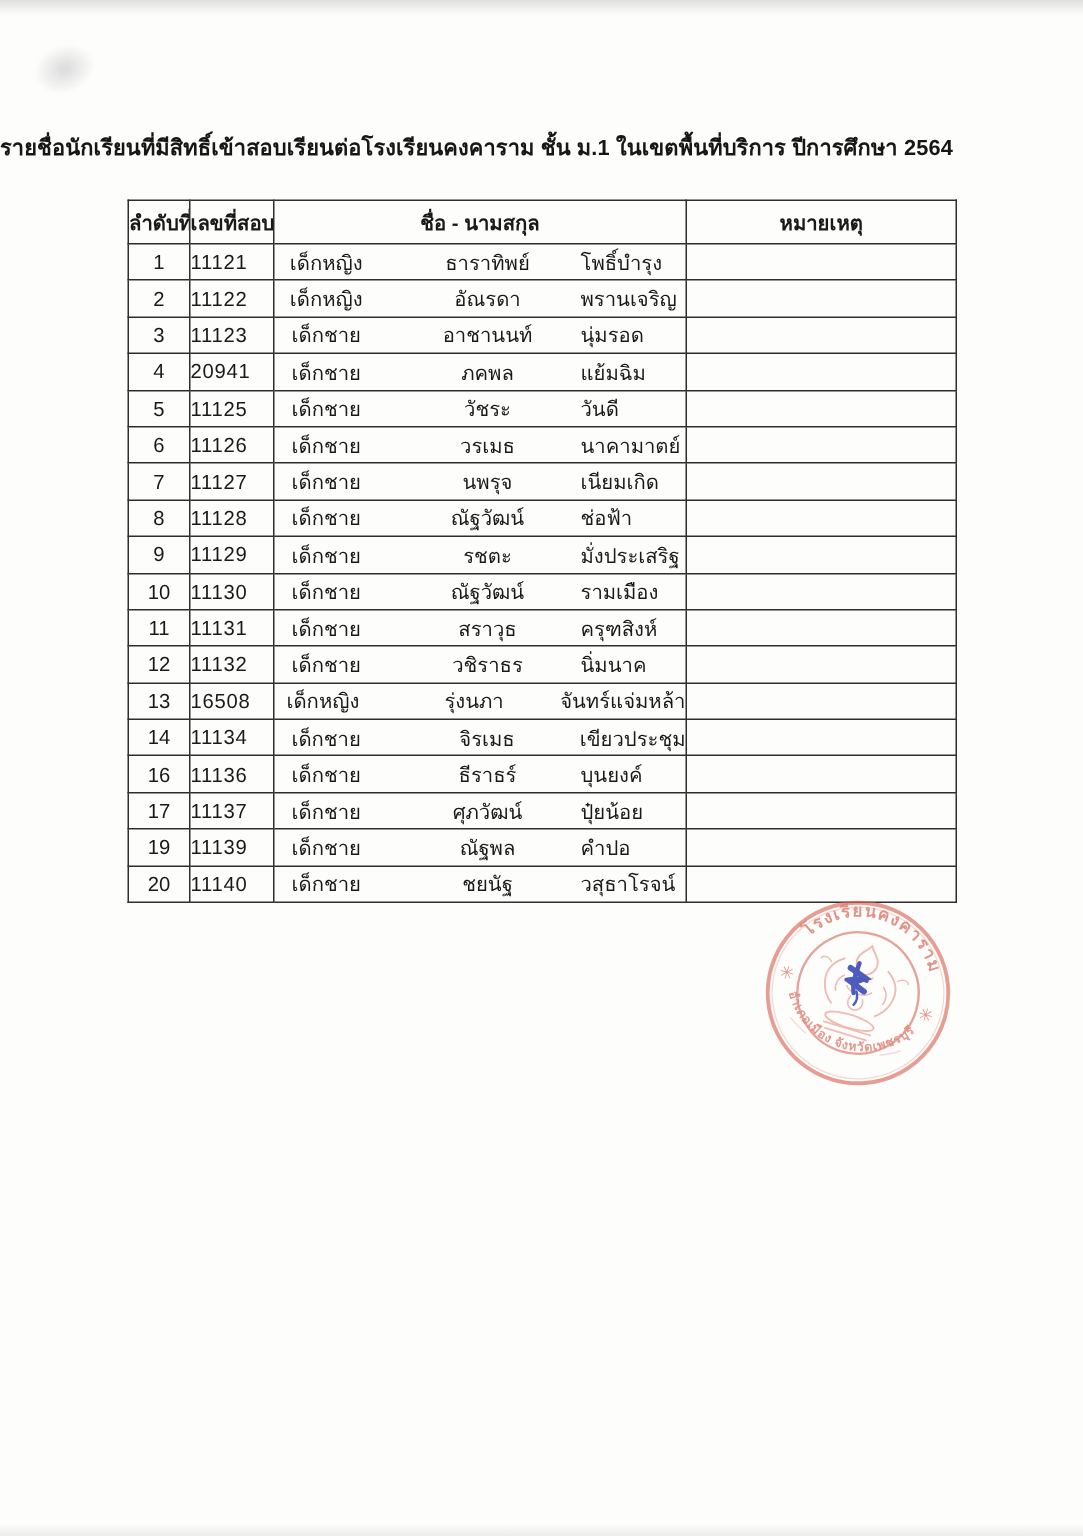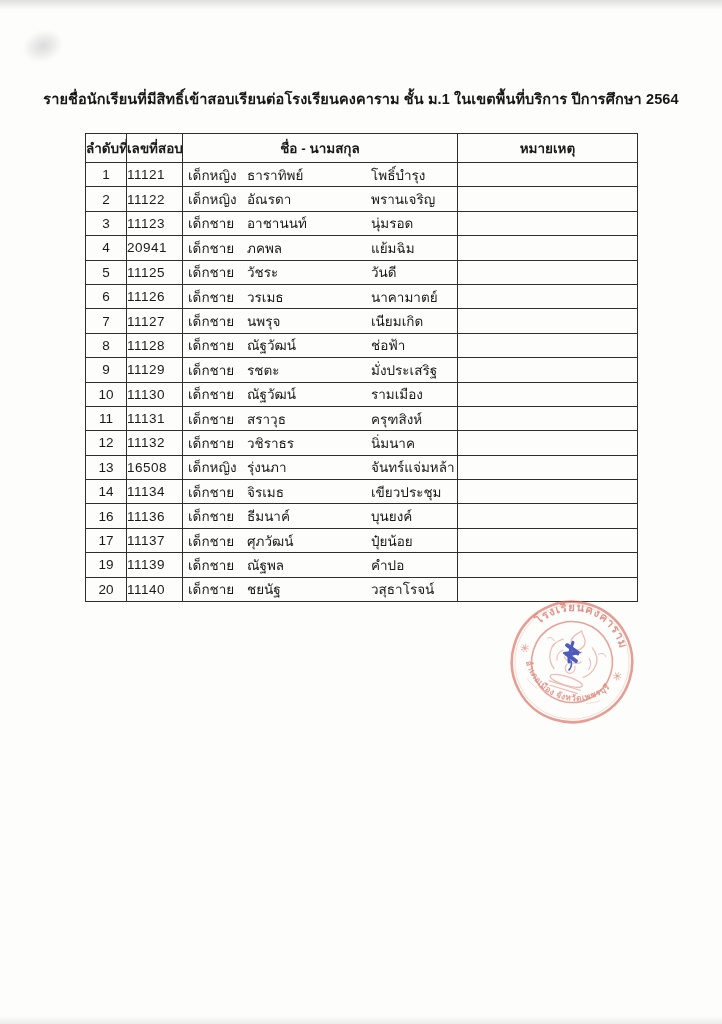--- a/index.html
+++ b/index.html
@@ -21,21 +21,21 @@
     background:linear-gradient(to top, rgba(140,140,140,0.15), rgba(140,140,140,0));
   }
   .smudge{
     position:absolute;left:22px;top:30px;width:42px;height:32px;
     background:radial-gradient(ellipse at center, rgba(130,130,135,0.28), rgba(130,130,135,0) 70%);
     filter:blur(1px);
     transform:rotate(-20deg);
   }
   
   .title-block{
-    position:absolute;left:0;top:88px;width:722px;text-align:center;
+    position:absolute;left:0;top:88px;width:722px;text-align:left;
   }
   .title-line{
     font-weight:bold;font-size:14.5px;line-height:22px;color:#161616;
     letter-spacing:0.1px;
   }
   
   .roster{
     position:absolute;left:85px;top:133px;width:552px;
     border-collapse:collapse;table-layout:fixed;
     background:transparent;
@@ -49,24 +49,24 @@
     overflow:hidden;white-space:nowrap;
     background:transparent;
   }
   .roster thead th{
     height:28px;font-weight:bold;font-size:13.5px;text-align:center;
     vertical-align:middle;
   }
   .roster tbody td{height:23.4px;vertical-align:middle;}
   .c-no{text-align:center;}
   .c-exam{text-align:left;letter-spacing:0.5px;}
-  .c-name{text-align:left;}
+  .c-name{text-align:center;}
   .c-name .cellwrap{display:flex;align-items:center;padding-left:5px;}
   .c-name .prefix{display:inline-block;width:59px;}
-  .c-name .fname{display:inline-block;width:124px;}
+  .c-name .fname{display:inline-block;width:124px;margin-left:16px;}
   .c-name .lname{display:inline-block;}
   
   .stamp{
     position:absolute;left:498px;top:588px;width:148px;height:148px;
     opacity:0.85;
     pointer-events:none;
   }
 </style>
 </head>
 <body>
@@ -277,21 +277,21 @@
     <td class="c-remark"></td>
   </tr>
 
 
   <tr>
     <td class="c-no">16</td>
     <td class="c-exam">11136</td>
     <td class="c-name">
       <span class="cellwrap">
         <span class="prefix">เด็กชาย</span>
-        <span class="fname">ธีมนาค์</span>
+        <span class="fname">ธีราธร์</span>
         <span class="lname">บุนยงค์</span>
       </span>
     </td>
     <td class="c-remark"></td>
   </tr>
 
   <tr>
     <td class="c-no">17</td>
     <td class="c-exam">11137</td>
     <td class="c-name">

